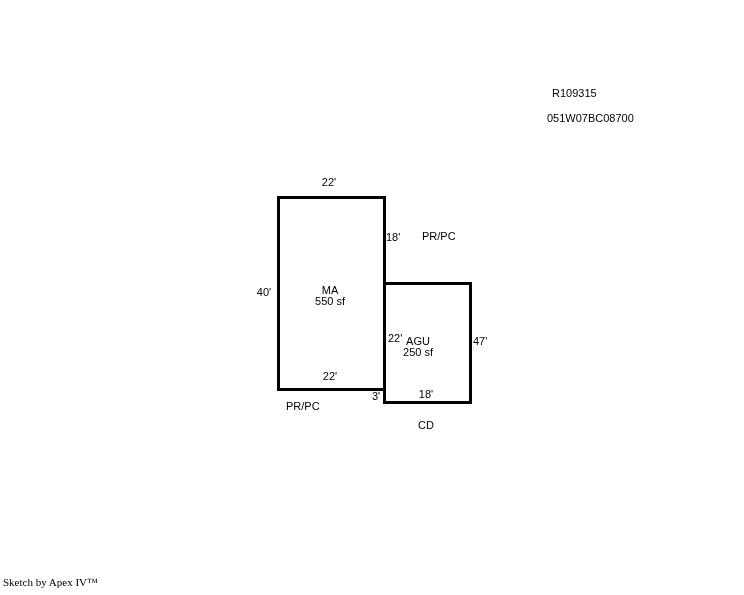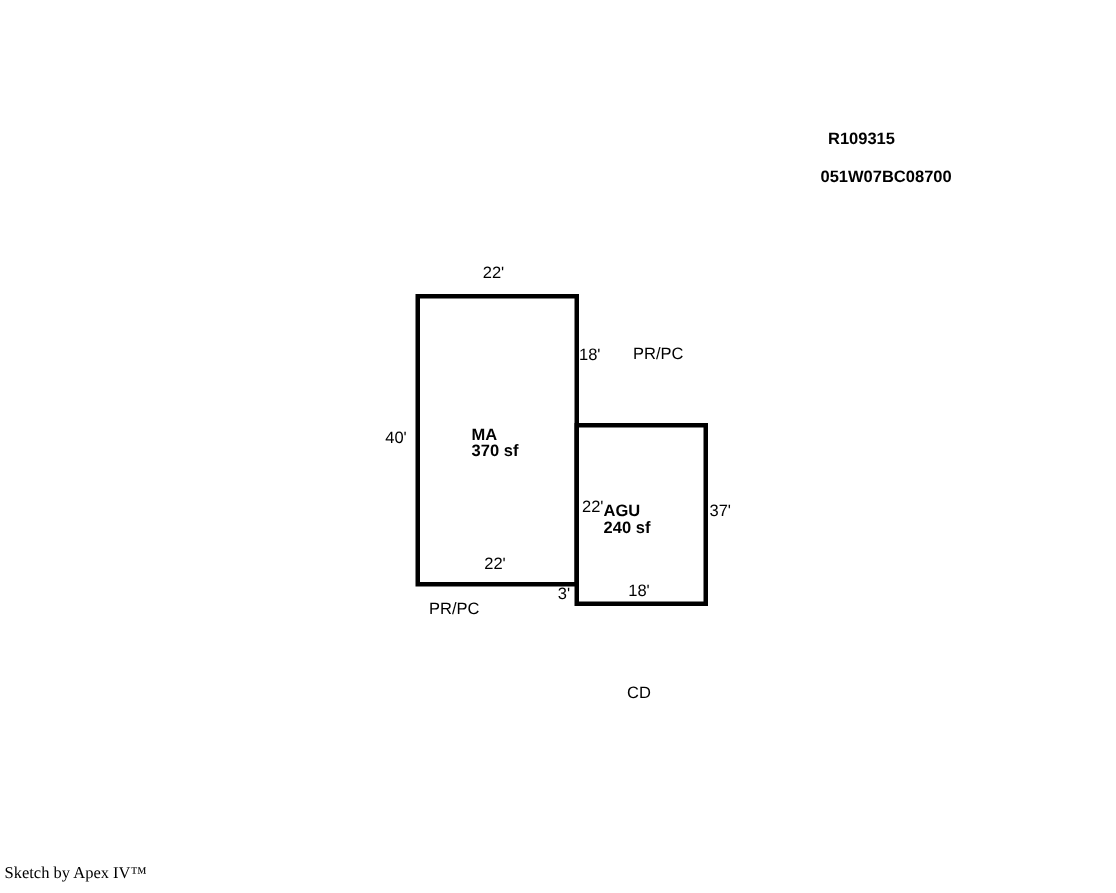--- a/index.html
+++ b/index.html
@@ -18,61 +18,60 @@
     box-sizing: border-box;
     background: transparent;
   }
   .lbl {
     position: absolute;
     font-size: 11px;
     line-height: 13px;
     white-space: nowrap;
   }
   .ctr { transform: translateX(-50%); }
-  .bold { font-weight: bold; }
+  .bold { font-weight: normal; }
   .stack {
     position: absolute;
-    text-align: left;
+    text-align: center;
     font-size: 11px;
     line-height: 11px;
     white-space: nowrap;
     transform: translateX(-50%);
-    font-weight: bold;
   }
 </style>
 </head>
 <body>
 
 <div class="canvas">
 
   <div class="lbl bold" style="left:552px; top:87px;">R109315</div>
   <div class="lbl bold" style="left:547px; top:112px;">051W07BC08700</div>
 
   <div class="rect" style="left:277px; top:196px; width:109px; height:195px;"></div>
   <div class="rect" style="left:383px; top:282px; width:89px; height:122px;"></div>
 
   <div class="lbl ctr" style="left:329px; top:176px;">22'</div>
   <div class="lbl ctr" style="left:264px; top:286px;">40'</div>
   <div class="lbl ctr" style="left:330px; top:370px;">22'</div>
   <div class="lbl" style="left:386px; top:231px;">18'</div>
 
   <div class="stack" style="left:330px; top:285px;">
     <div>MA</div>
-    <div>370 sf</div>
+    <div>550 sf</div>
   </div>
 
   <div class="lbl" style="left:388px; top:332px;">22'</div>
   <div class="lbl ctr" style="left:376px; top:390px;">3'</div>
-  <div class="lbl" style="left:473px; top:335px;">37'</div>
+  <div class="lbl" style="left:473px; top:335px;">47'</div>
   <div class="lbl ctr" style="left:426px; top:388px;">18'</div>
 
   <div class="stack" style="left:418px; top:336px;">
     <div>AGU</div>
-    <div>240 sf</div>
+    <div>250 sf</div>
   </div>
 
   <div class="lbl" style="left:422px; top:230px;">PR/PC</div>
   <div class="lbl" style="left:286px; top:400px;">PR/PC</div>
-  <div class="lbl ctr" style="left:426px; top:456px;">CD</div>
+  <div class="lbl ctr" style="left:426px; top:419px;">CD</div>
 
   <div class="lbl" style="left:3px; top:576px;font-family:Liberation Serif, serif;">Sketch by Apex IV™</div>
 
 </div>
 
 </body></html>

